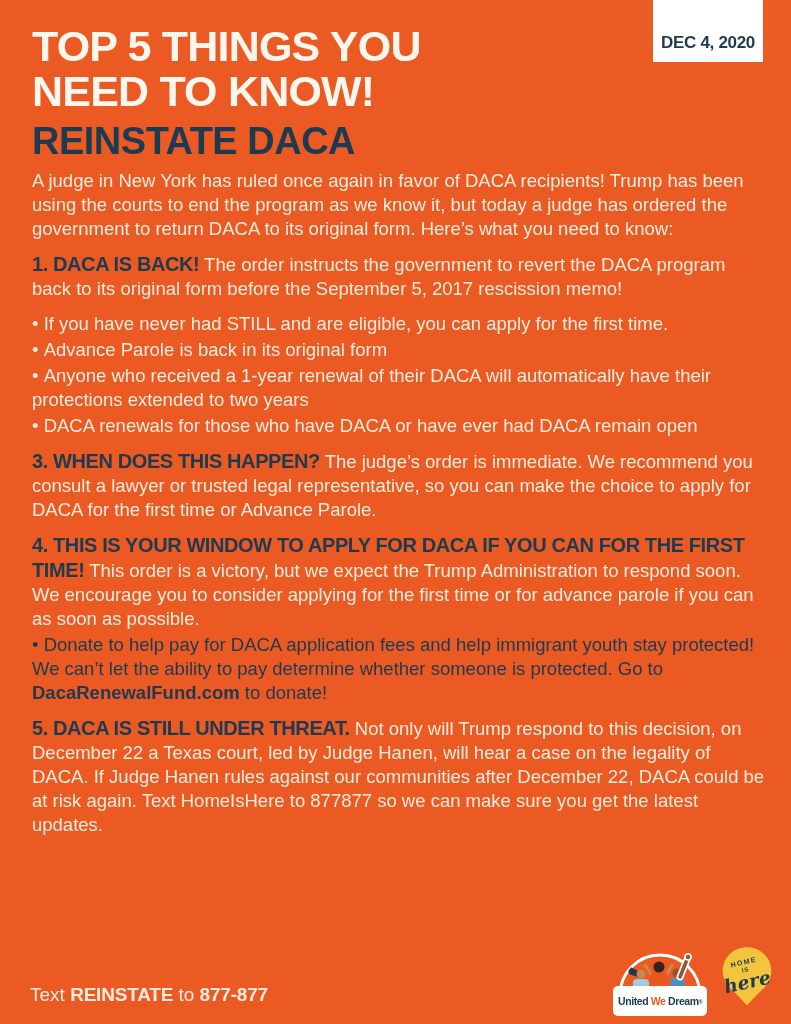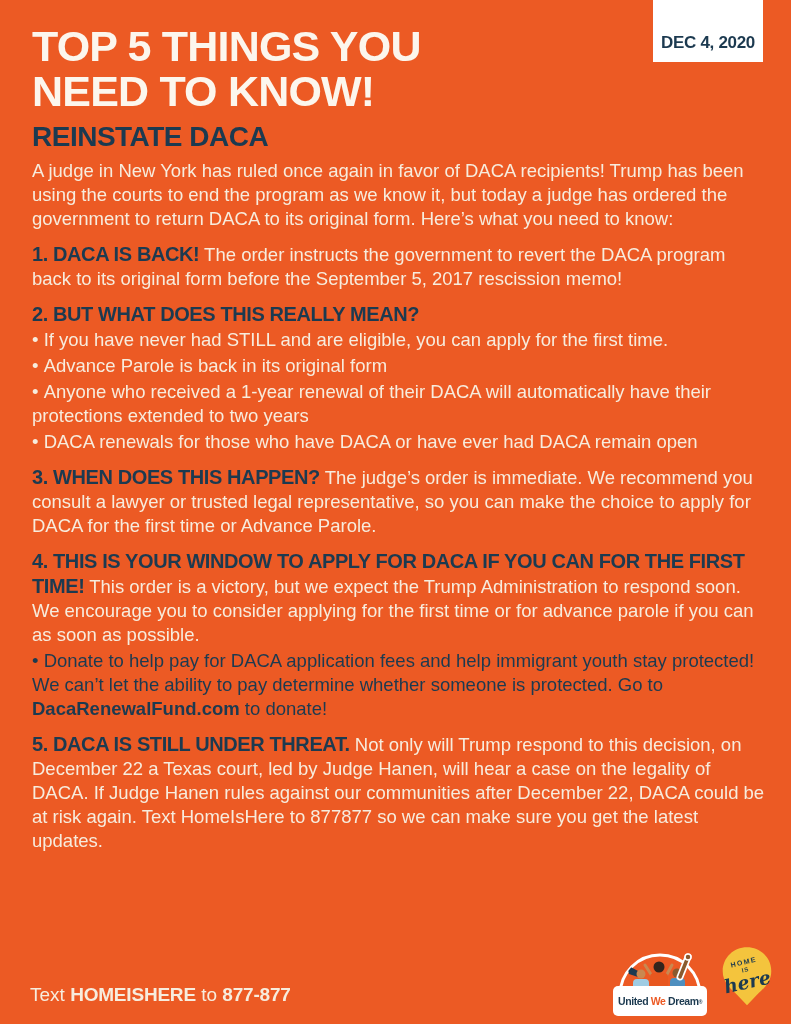--- a/index.html
+++ b/index.html
@@ -18,21 +18,21 @@
   .date-badge {
     position:absolute; top:0; right:28px;
     width:110px; height:62px; background:#FFFFFF;
     display:flex; align-items:flex-end; justify-content:center;
     padding-bottom:9px;
   }
   .date-badge span { color:#1C3A50; font-weight:800; font-size:17px; letter-spacing:-0.3px; }
 
   .headline { color:#1C3A50; font-weight:800; margin-top:9px; }
   .headline-1 { font-size:29px; line-height:1.12; letter-spacing:-0.6px; }
-  .headline-2 { font-size:28px; line-height:1.05; letter-spacing:-0.5px; }
+  .headline-2 { font-size:38px; line-height:1.05; letter-spacing:-0.5px; }
 
   
   .copy { font-size:18.5px; line-height:24px; color:#F7ECDD; }
   .intro { margin-top:7px; }
   .section { margin-top:11px; }
   .sec-heading { color:#1C3A50; font-weight:900; font-size:20px; letter-spacing:-0.4px; }
   .bullet { margin-top:2px; }
   .bullet::before { content:"\2022\00a0"; }
   .navy { color:#1C3A50; }
   .bold { font-weight:800; }
@@ -75,39 +75,38 @@
 
   <div class="headline">
     <div class="headline-2">REINSTATE DACA</div>
   </div>
 
   <p class="copy intro">A judge in New York has ruled once again in favor of DACA recipients! Trump has been using the courts to end the program as we know it, but today a judge has ordered the government to return DACA to its original form. Here’s what you need to know:</p>
 
   <p class="copy section"><span class="sec-heading">1. DACA IS BACK!</span><span> The order instructs the government to revert the DACA program back to its original form before the September 5, 2017 rescission memo!</span></p>
 
   <div class="copy section">
-    <div class="sec-heading">2. BUT WHAT DOES THIS REALLY MEAN?</div>
     <div class="bullet">If you have never had STILL and are eligible, you can apply for the first time.</div>
     <div class="bullet">Advance Parole is back in its original form</div>
     <div class="bullet">Anyone who received a 1-year renewal of their DACA will automatically have their protections extended to two years</div>
     <div class="bullet">DACA renewals for those who have DACA or have ever had DACA remain open</div>
   </div>
 
   <p class="copy section"><span class="sec-heading">3. WHEN DOES THIS HAPPEN?</span><span> The judge’s order is immediate. We recommend you consult a lawyer or trusted legal representative, so you can make the choice to apply for DACA for the first time or Advance Parole.</span></p>
 
   <div class="copy section">
     <p><span class="sec-heading">4. THIS IS YOUR WINDOW TO APPLY FOR DACA IF YOU CAN FOR THE FIRST TIME!</span><span> This order is a victory, but we expect the Trump Administration to respond soon. We encourage you to consider applying for the first time or for advance parole if you can as soon as possible.</span></p>
     <div class="bullet navy"><span>Donate to help pay for DACA application fees and help immigrant youth stay protected! We can’t let the ability to pay determine whether someone is protected. Go to </span><span class="bold">DacaRenewalFund.com</span><span> to donate!</span></div>
   </div>
 
   <p class="copy section"><span class="sec-heading">5. DACA IS STILL UNDER THREAT.</span><span> Not only will Trump respond to this decision, on December 22 a Texas court, led by Judge Hanen, will hear a case on the legality of DACA. If Judge Hanen rules against our communities after December 22, DACA could be at risk again. Text HomeIsHere to 877877 so we can make sure you get the latest updates.</span></p>
 
 </div>
 
-<div class="footer-text"><span>Text </span><span class="bold">HOMEISHERE</span><span> to </span><span class="bold">877-877</span></div>
+<div class="footer-text"><span>Text </span><span class="bold">REINSTATE</span><span> to </span><span class="bold">877-877</span></div>
 
 <div class="logos">
 
   <div class="uwd-logo">
     <svg class="uwd-dome" width="92" height="46" viewBox="0 0 92 46" xmlns="http://www.w3.org/2000/svg">
       <defs>
         <clipPath id="domeClip">
             <path d="M6 45 A40 40 0 0 1 86 45 Z"></path>
           </clipPath>
       </defs>

